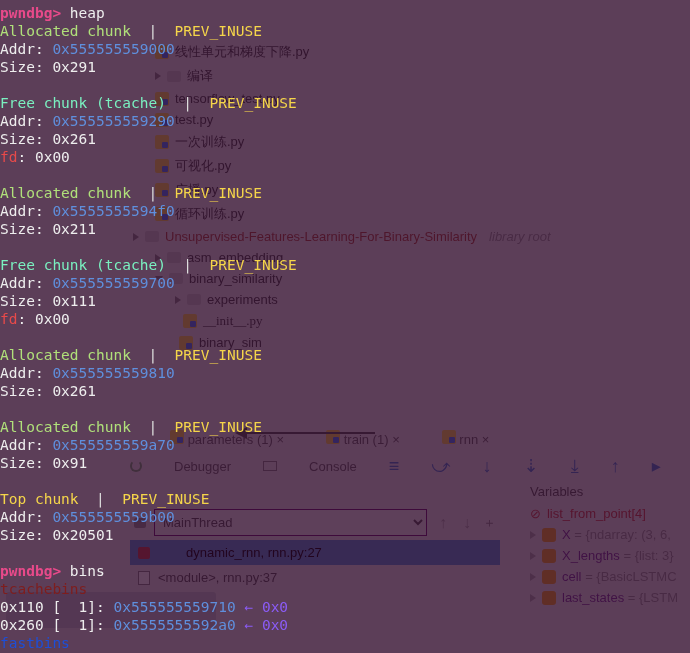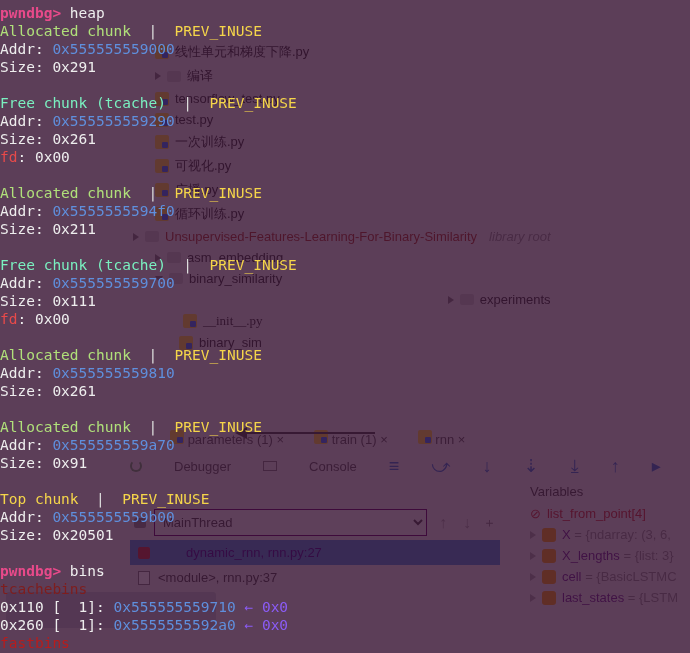--- a/index.html
+++ b/index.html
@@ -27,21 +27,21 @@
   .refresh-icon { border:2px solid #7a7; border-radius:50%; border-top-color:transparent; width:12px; height:12px; }
   .console-icon { border:1px solid #888; width:14px; height:10px; }
   .blue-btn { color:#4a80d0; font-size:18px; }
   
   .thread-panel { position:absolute; left:130px; top:505px; width:370px; }
   .thread-head { display:flex; align-items:center; gap:8px; padding:4px; }
   .thread-head .hb { width:12px; height:10px; background:#999; border-radius:2px; }
   .thread-head select { flex:1; background:#eee; border:1px solid #701a75; padding:4px; color:#555; font-size:13px; }
   .thread-head .nav { color:#aaa; font-size:16px; padding:0 4px; }
   .stack-row { display:flex; align-items:center; gap:8px; padding:5px 8px; color:#555; }
-  .stack-row.sel { background:#5898d8; color:#4c1d95;gap:36px; }
+  .stack-row.sel { background:#5898d8; color:#000000;gap:36px; }
   .stack-row .red { width:12px; height:12px; background:#c44; border-radius:2px; }
   .stack-row .doc { width:12px; height:14px; border:1px solid #888; background:#fff; }
   
   .vars-panel { position:absolute; left:530px; top:480px; font-size:13px; }
   .vars-panel h4 { font-weight:normal; color:#555; padding:4px 0; }
   .var-row { display:flex; gap:6px; align-items:center; padding:3px 0; }
   .var-row .tri { border-color: transparent transparent transparent #aaa; }
   .orange-b { width:14px; height:14px; background:#f5a623; border-radius:3px; }
   .err { color:#c44; }
   .vname { color:#7a3a9a; }
@@ -59,21 +59,21 @@
     white-space: pre;
   }
   .prompt { color:#e84a8a; font-weight:bold; }
   .alloc { color:#b0e07a; }
   .free { color:#7af0c0; }
   .prevuse { color:#f5d54a; }
   .addr { color:#5f8fdd; }
   .fd { color:#e84a4a; }
   .top { color:#f5d54a; }
   .tc { color:#7f1d1d; }
-  .fb { color:#b91c1c; }
+  .fb { color:#1d4ed8; }
   .barsep { color:#ddd; }
   .white { color:#eee; }
   .arrow { color:#8b5cf6; }
   
   .watermark {
     position: absolute; left: 6px; top: 592px;
     width: 210px; height: 36px;
     background: rgba(120,140,155,0.3);
     border-radius: 3px;
   }
@@ -125,36 +125,36 @@
     <div class="tree-item">
         <span class="tri"></span>
         <span class="folder-icon"></span>
         <span>asm_embedding</span>
       </div>
     <div class="tree-item">
         <span class="tri down"></span>
         <span class="folder-icon"></span>
         <span>binary_similarity</span>
       </div>
-    <div class="tree-item" style="margin-left:20px;justify-content:flex-end;">
+    <div class="tree-item" style="margin-left:20px;">
         <span class="tri"></span>
         <span class="folder-icon"></span>
         <span>experiments</span>
       </div>
     <div class="tree-item" style="margin-left:28px;font-family:Liberation Serif, serif;">
         <span class="py-icon"></span>
         <span>__init__.py</span>
       </div>
     <div class="tree-item" style="margin-left:24px;">
         <span class="py-icon"></span>
         <span>binary_sim</span>
       </div>
   </div>
 
-  <div style="position:absolute; left:170px; top:430px; display:flex; gap:30px; color:#666;align-items:center;">
+  <div style="position:absolute; left:170px; top:430px; display:flex; gap:42px; color:#666;align-items:center;">
     <span><span class="py-icon"></span> <span>parameters (1)</span> ×</span>
     <span><span class="py-icon"></span> <span>train (1)</span> ×</span>
     <span><span class="py-icon"></span> <span>rnn</span> ×</span>
   </div>
   <div class="arrow-anno"></div>
 
   <div class="debug-tabs">
     <span class="refresh-icon"></span>
     <span>Debugger</span>
     <span class="console-icon"></span>

